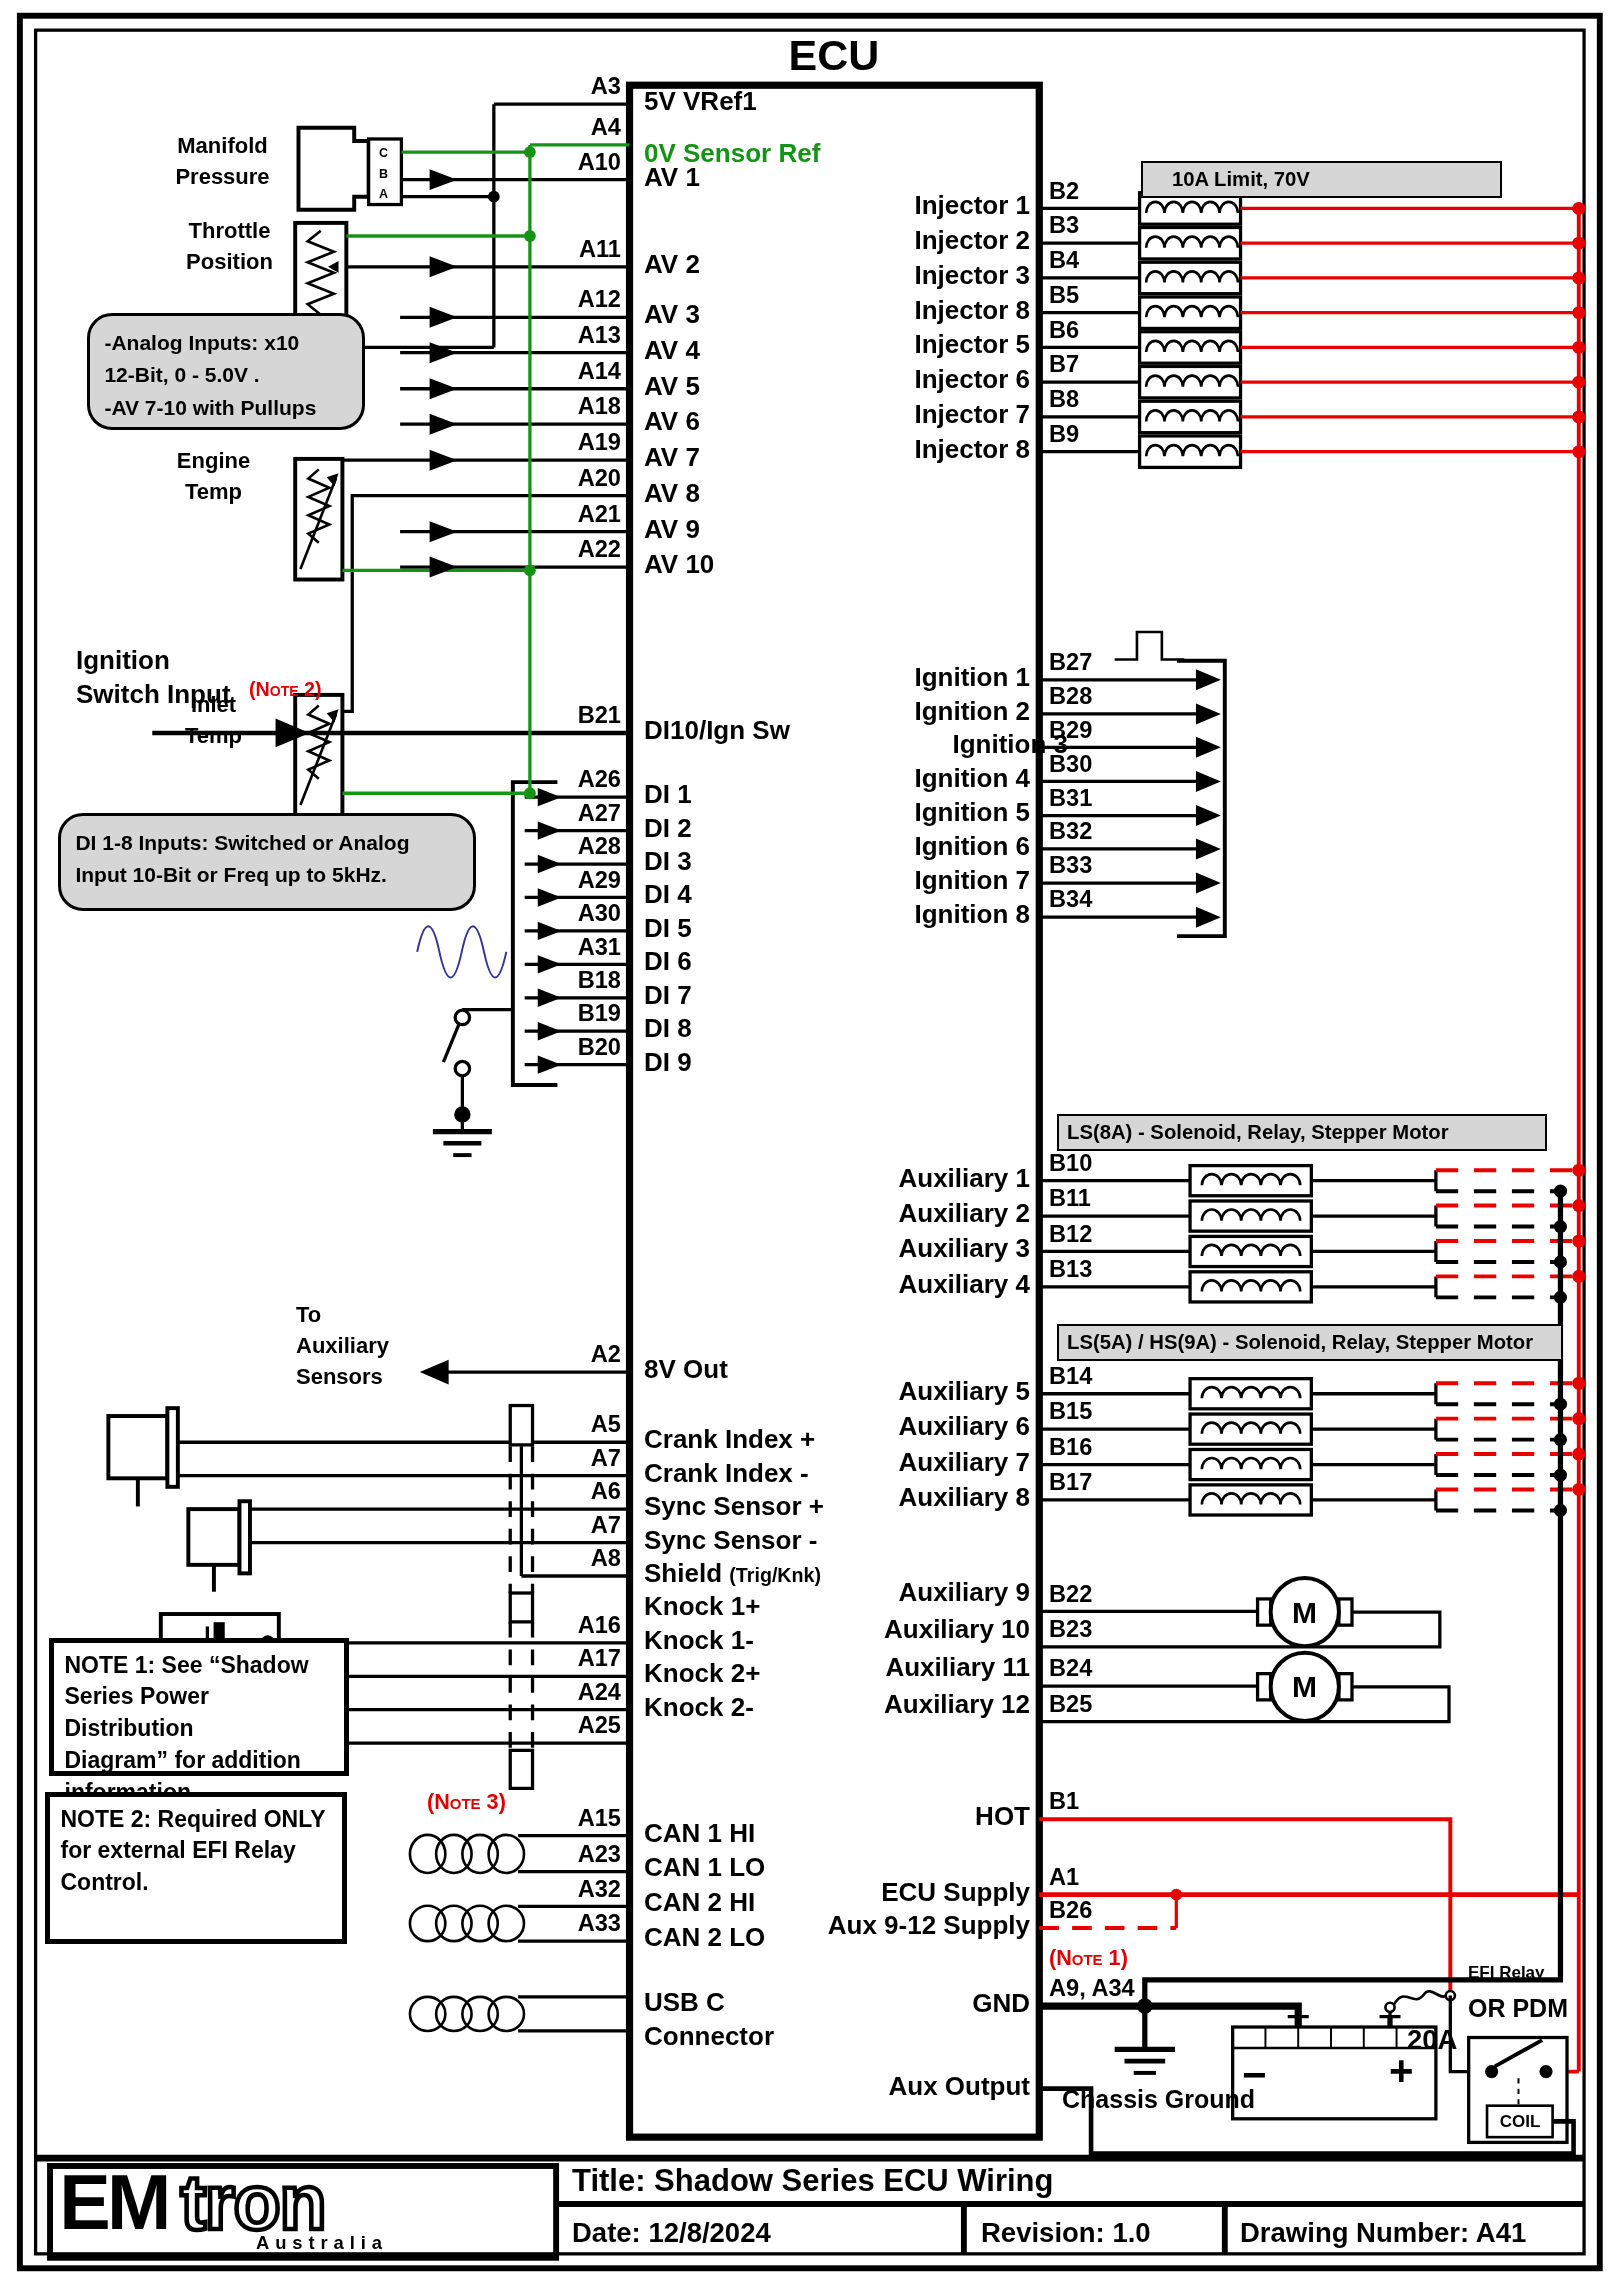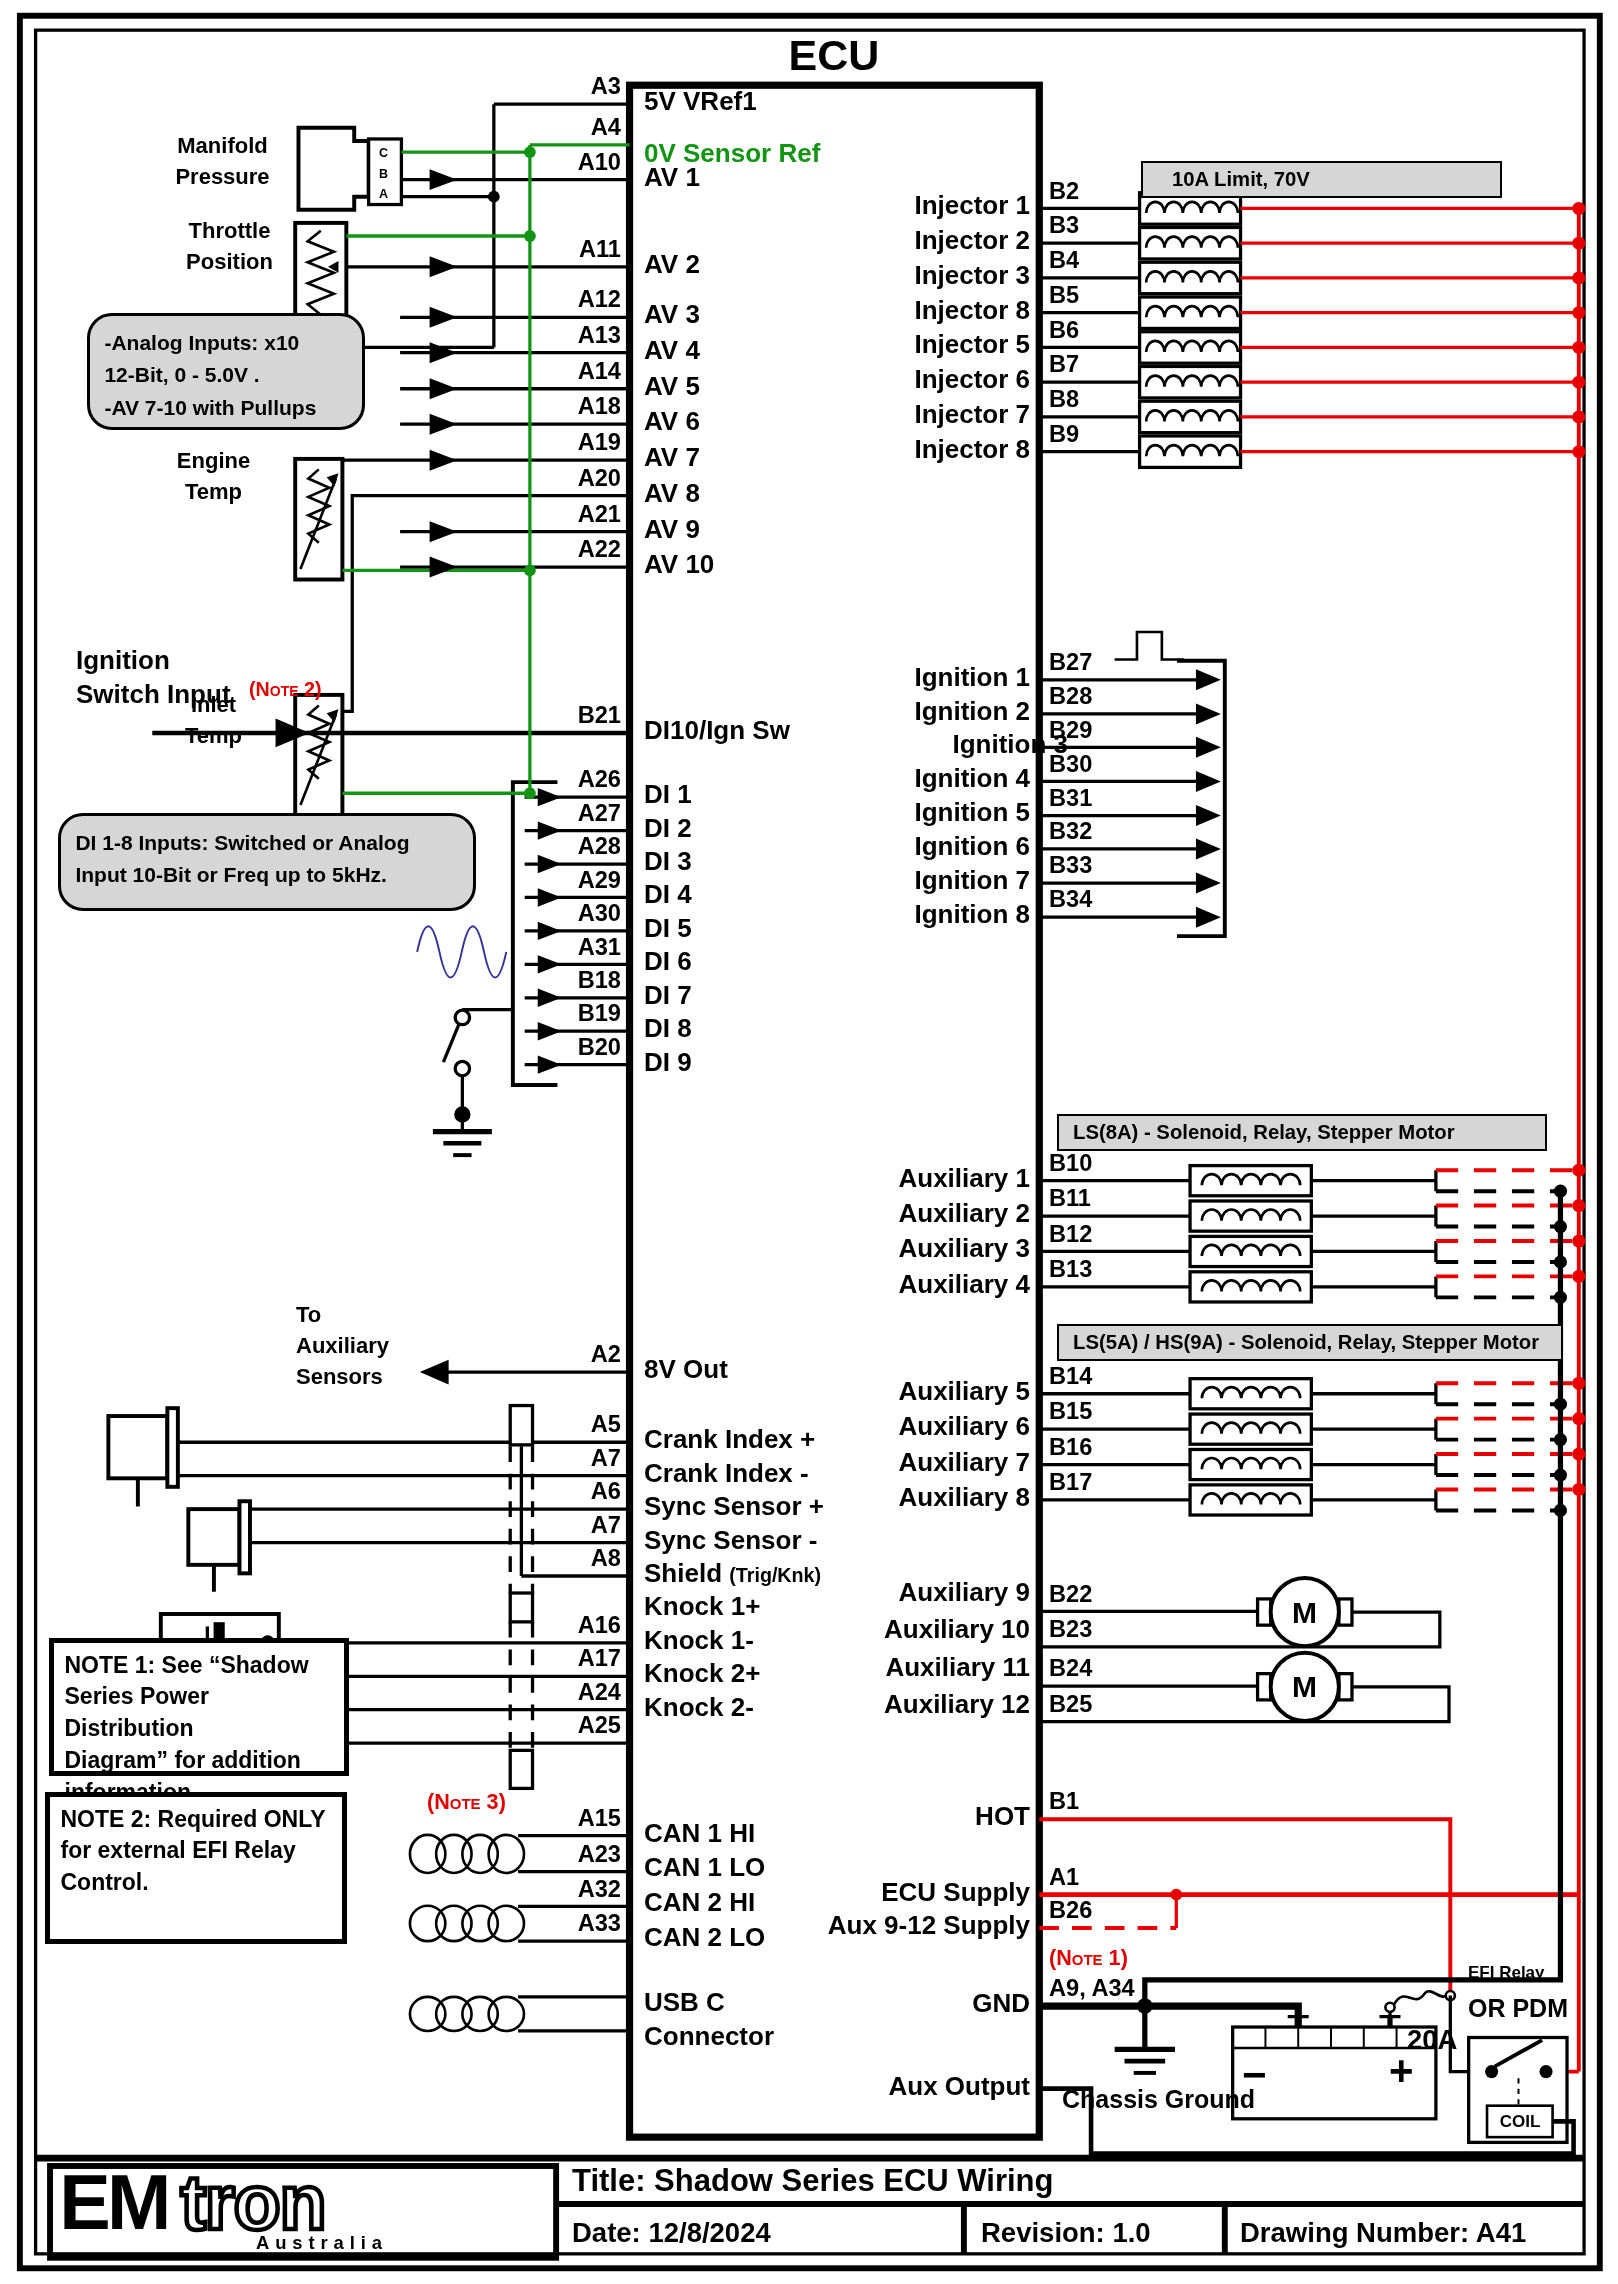--- a/index.html
+++ b/index.html
@@ -8,21 +8,21 @@
   .layer{position:absolute;left:0;top:0;}
   .lab{position:absolute;font-weight:bold;color:#000;white-space:pre-line;line-height:1.15;}
   .pl{width:79px;text-align:right;font-size:23.6px;}          
   .pr{font-size:23.6px;}                                        
   .fl{font-size:26px;}                                        
   .fr{width:283px;text-align:right;font-size:26px;}           
   .green{color:#149414;}
   .red{color:#E00000;}
   .sc{font-variant:small-caps;}
   .gh{position:absolute;background:#D6D6D6;border:2.6px solid #000;font-weight:bold;
-      font-size:20.3px;display:flex;align-items:center;padding-left:14px;box-sizing:border-box;}
+      font-size:20.3px;display:flex;align-items:center;padding-left:8px;box-sizing:border-box;}
   .rnote{position:absolute;background:#D6D6D6;border:3.9px solid #000;border-radius:25px;
          font-weight:bold;font-size:21px;line-height:1.55;padding:10.5px 6.6px 6.6px 14.4px;box-sizing:border-box;white-space:pre-line;}
   .nb{position:absolute;background:#fff;border:5.9px solid #000;font-weight:bold;font-size:23px;
       line-height:1.38;padding:6.6px 5.2px 5.2px 10.5px;box-sizing:border-box;white-space:pre-line;}
   .sens{position:absolute;font-weight:bold;font-size:22px;line-height:1.4;text-align:center;white-space:pre-line;}
   .tb{position:absolute;font-weight:bold;}
   .tiny{position:absolute;font-weight:bold;font-size:12.5px;}
 </style>
 </head>
 <body>

